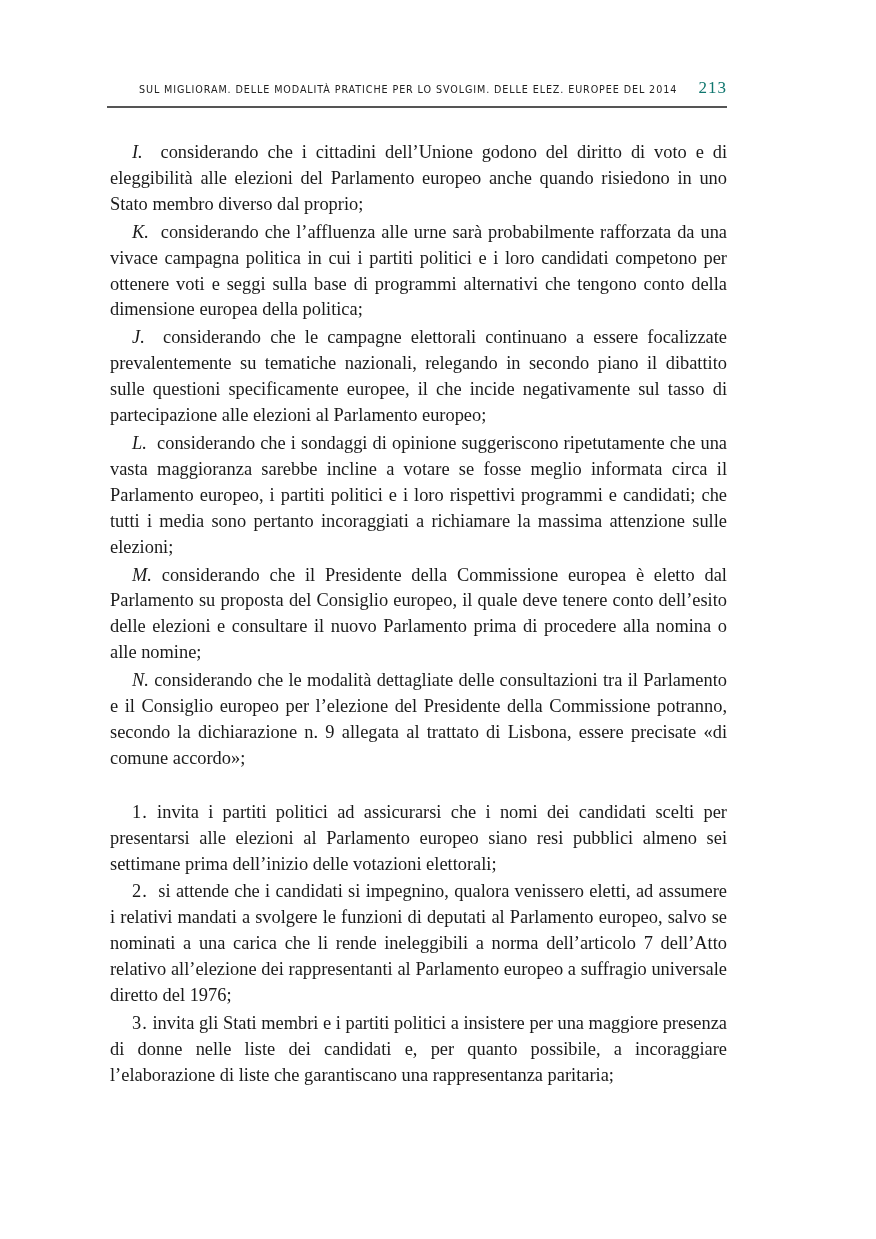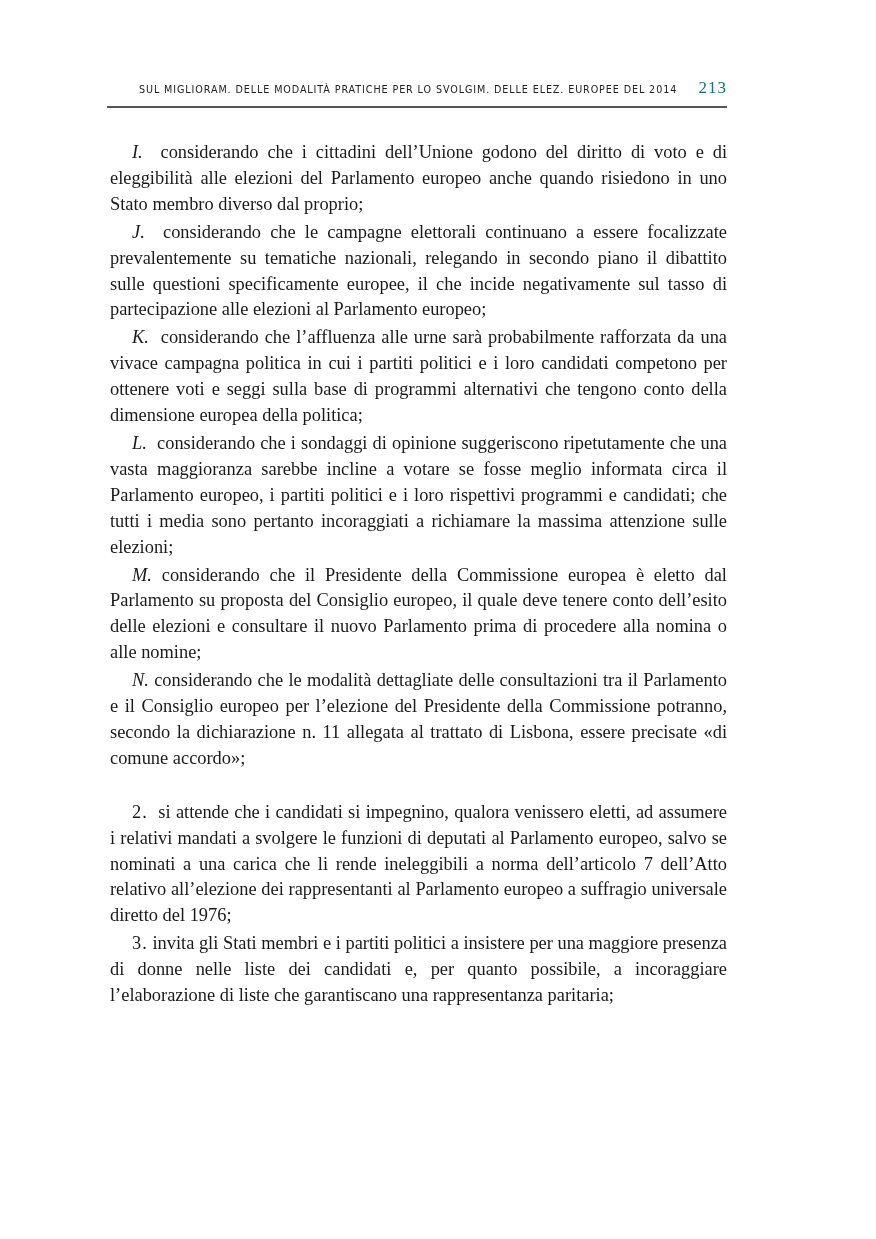--- a/index.html
+++ b/index.html
@@ -91,31 +91,32 @@
   <div class="running-head">
     <span class="running-title">SUL MIGLIORAM. DELLE MODALITÀ PRATICHE PER LO SVOLGIM. DELLE ELEZ. EUROPEE DEL 2014</span>
     <span class="page-number">213</span>
   </div>
   <div class="head-rule"></div>
 
   <div class="body-text">
 
     <p class="para"><span class="letter">I.</span>&nbsp;&nbsp;<span>considerando che i cittadini dell’Unione godono del diritto di voto e di eleggibilità alle elezioni del Parlamento europeo anche quan­do risiedono in uno Stato membro diverso dal proprio;</span></p>
 
+    <p class="para"><span class="letter">K.</span>&nbsp;&nbsp;<span>considerando che l’affluenza alle urne sarà probabilmente raffor­zata da una vivace campagna politica in cui i partiti politici e i loro candidati competono per ottenere voti e seggi sulla base di programmi alternativi che tengono conto della dimensione europea della politica;</span></p>
+
     <p class="para"><span class="letter">J.</span>&nbsp;&nbsp;<span>considerando che le campagne elettorali continuano a essere focalizzate prevalentemente su tematiche nazionali, relegando in secondo piano il dibattito sulle questioni specificamente europee, il che incide negativamente sul tasso di partecipazione alle elezioni al Parlamento europeo;</span></p>
-
-    <p class="para"><span class="letter">K.</span>&nbsp;&nbsp;<span>considerando che l’affluenza alle urne sarà probabilmente raffor­zata da una vivace campagna politica in cui i partiti politici e i loro candidati competono per ottenere voti e seggi sulla base di programmi alternativi che tengono conto della dimensione europea della politica;</span></p>
 
     <p class="para"><span class="letter">L.</span>&nbsp;&nbsp;<span>considerando che i sondaggi di opinione suggeriscono ripetuta­mente che una vasta maggioranza sarebbe incline a votare se fosse meglio informata circa il Parlamento europeo, i partiti politici e i loro rispettivi programmi e candidati; che tutti i media sono pertanto incoraggiati a richiamare la massima attenzione sulle elezioni;</span></p>
 
     <p class="para"><span class="letter">M.</span>&nbsp;<span>considerando che il Presidente della Commissione europea è eletto dal Parlamento su proposta del Consiglio europeo, il quale deve tenere conto dell’esito delle elezioni e consultare il nuovo Parlamento prima di procedere alla nomina o alle nomine;</span></p>
 
-    <p class="para"><span class="letter">N.</span>&nbsp;<span>considerando che le modalità dettagliate delle consultazioni tra il Parlamento e il Consiglio europeo per l’elezione del Presidente della Commissione potranno, secondo la dichiarazione n. 11 allegata al trat­tato di Lisbona, essere precisate «di comune accordo»;</span></p>
+    <p class="para"><span class="letter">N.</span>&nbsp;<span>considerando che le modalità dettagliate delle consultazioni tra il Parlamento e il Consiglio europeo per l’elezione del Presidente della Commissione potranno, secondo la dichiarazione n. 9 allegata al trat­tato di Lisbona, essere precisate «di comune accordo»;</span></p>
 
     <div class="gap"></div>
 
+    <p class="para"><span class="num">1.</span>&nbsp;<span>invita i partiti politici ad assicurarsi che i nomi dei candidati scelti per presentarsi alle elezioni al Parlamento europeo siano resi pubblici almeno sei settimane prima dell’inizio delle votazioni eletto­rali;</span></p>
 
     <p class="para"><span class="num">2.</span>&nbsp;&nbsp;<span>si attende che i candidati si impegnino, qualora venissero eletti, ad assumere i relativi mandati a svolgere le funzioni di deputati al Parlamento europeo, salvo se nominati a una carica che li rende ineleg­gibili a norma dell’articolo 7 dell’Atto relativo all’elezione dei rappre­sentanti al Parlamento europeo a suffragio universale diretto del 1976;</span></p>
 
     <p class="para"><span class="num">3.</span>&nbsp;<span>invita gli Stati membri e i partiti politici a insistere per una maggiore presenza di donne nelle liste dei candidati e, per quanto pos­sibile, a incoraggiare l’elaborazione di liste che garantiscano una rap­presentanza paritaria;</span></p>
 
   </div>
 </div>
 
 </body></html>

